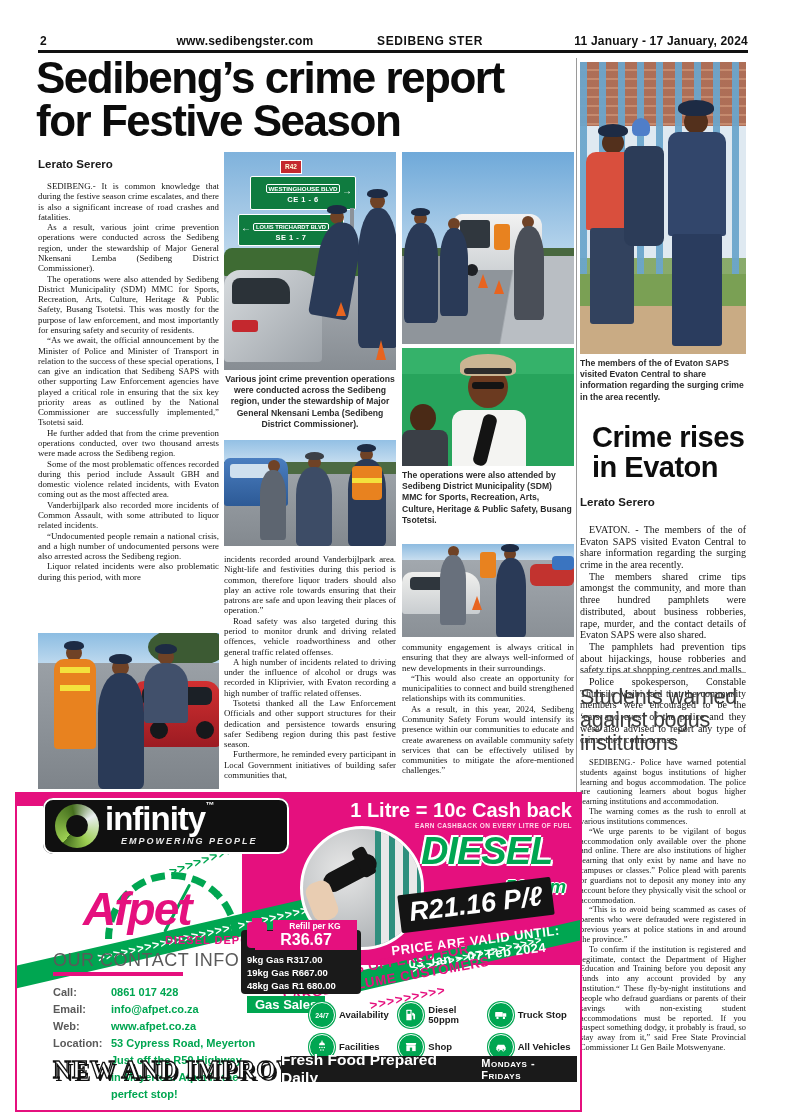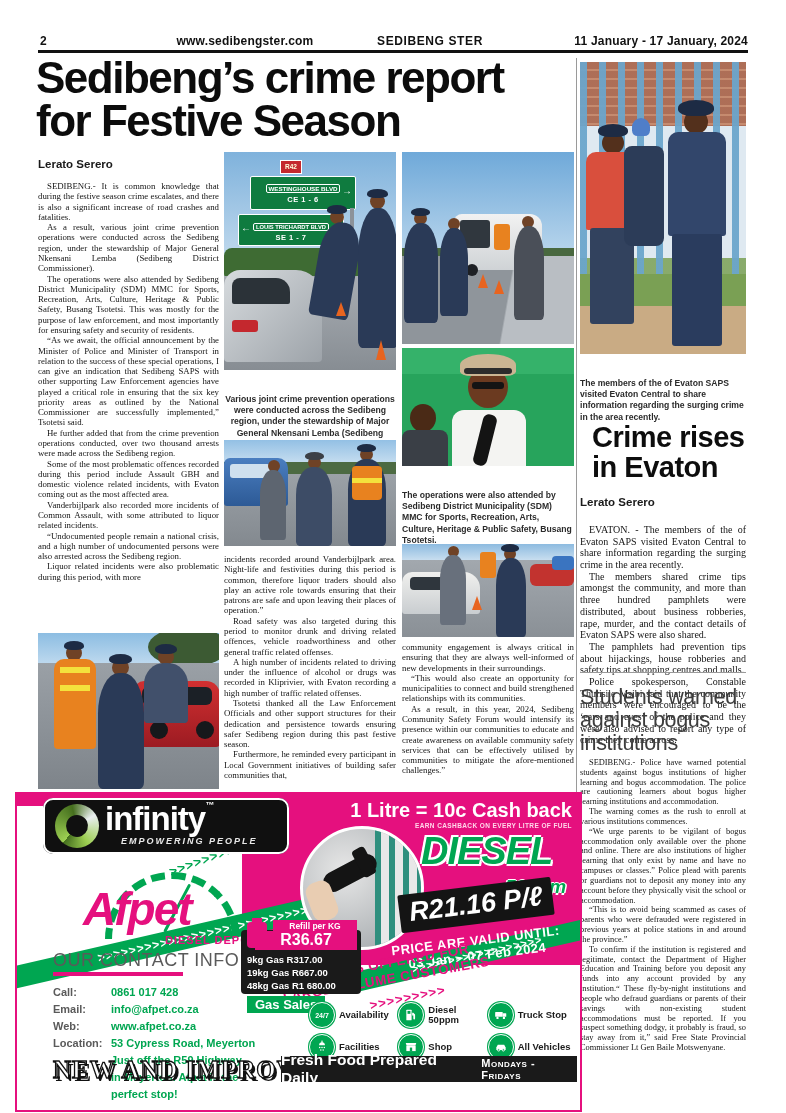--- a/index.html
+++ b/index.html
@@ -8,21 +8,21 @@
   
   .hdr-item{position:absolute;top:34px;font-weight:bold;font-size:12px;letter-spacing:.2px;}
   .hdr-rule{position:absolute;left:38px;top:50px;width:710px;height:2.5px;background:#111;}
   
   .main-headline{position:absolute;left:36px;top:56px;width:540px;font-size:44px;line-height:.98;
                  font-weight:800;letter-spacing:-1.5px;color:#0c0c0c;}
   .byline{font-weight:bold;font-size:11.5px;color:#1a1a1a;}
   
   .serif{font-family:"Liberation Serif",serif;font-size:8.8px;line-height:1.17;text-align:justify;color:#141414;}
   .serif p{margin:0;text-indent:9px;}
-  .caption{font-size:8.6px;line-height:1.3;font-weight:bold;color:#2b2b2b;margin-top:20px;}
+  .caption{font-size:8.6px;line-height:1.3;font-weight:bold;color:#2b2b2b;}
   .vrule{position:absolute;background:#9a9a9a;}
   
   .ph{position:absolute;overflow:hidden;background:#9cc0de;}
   .abs{position:absolute;}
   .fig{position:absolute;background:#2a3a57;border-radius:45% 45% 10% 10%/ 35% 35% 6% 6%;}
   .head{position:absolute;background:#6f4226;border-radius:50%;}
   .cap{position:absolute;background:#1d2b44;border-radius:50% 50% 40% 40%;}
   .cone{position:absolute;width:0;height:0;border-left:5px solid transparent;
         border-right:5px solid transparent;border-bottom:14px solid #e8641f;}
   .roadsign{position:absolute;background:#0f7b3f;border:1.5px solid #fff;border-radius:2px;

